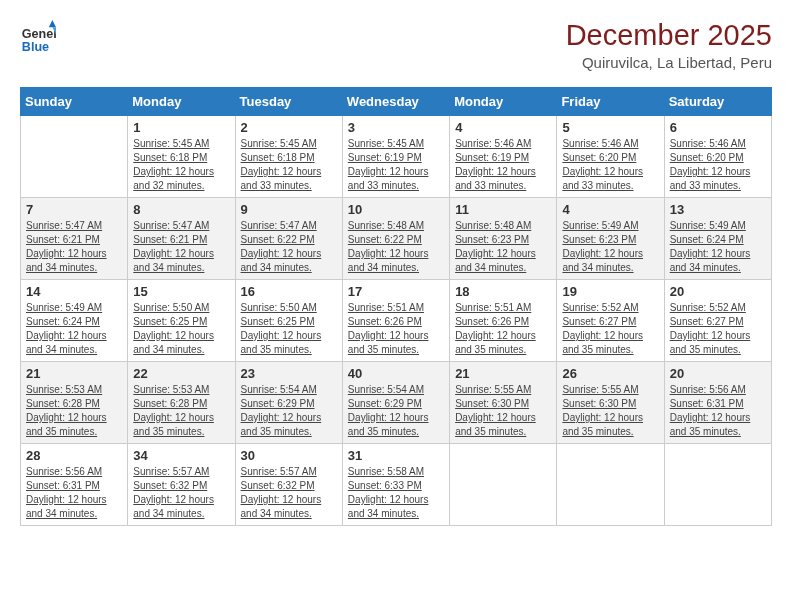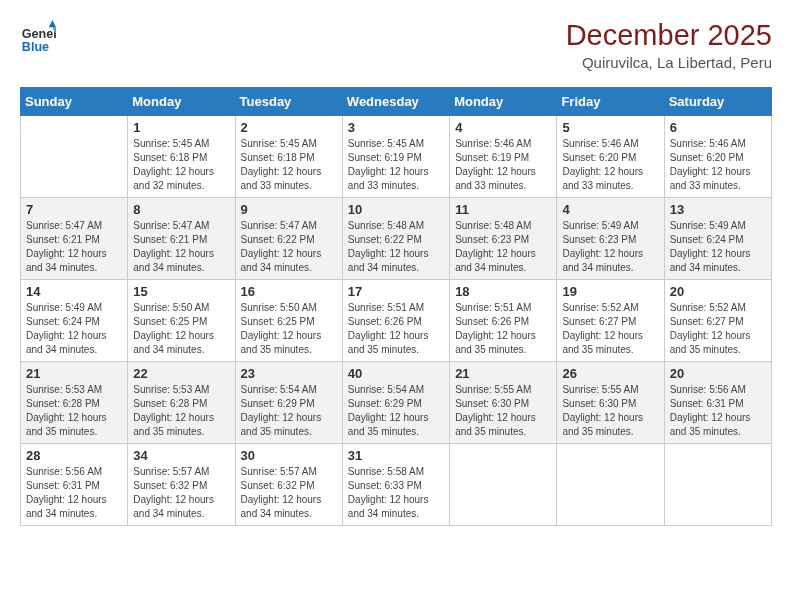--- a/index.html
+++ b/index.html
@@ -65,20 +65,21 @@
       font-size: 13px;
       font-weight: bold;
       color: #333;
       display: block;
       margin-bottom: 2px;
     }
     .day-info {
       font-size: 10px;
       color: #444;
       line-height: 1.4;
+      text-decoration: underline;
     }
     .empty-cell {
       background: #f9f9f9;
     }
     tbody tr:nth-child(odd) td {
       background-color: #fff;
     }
     tbody tr:nth-child(even) td {
       background-color: #f2f2f2;
     }

